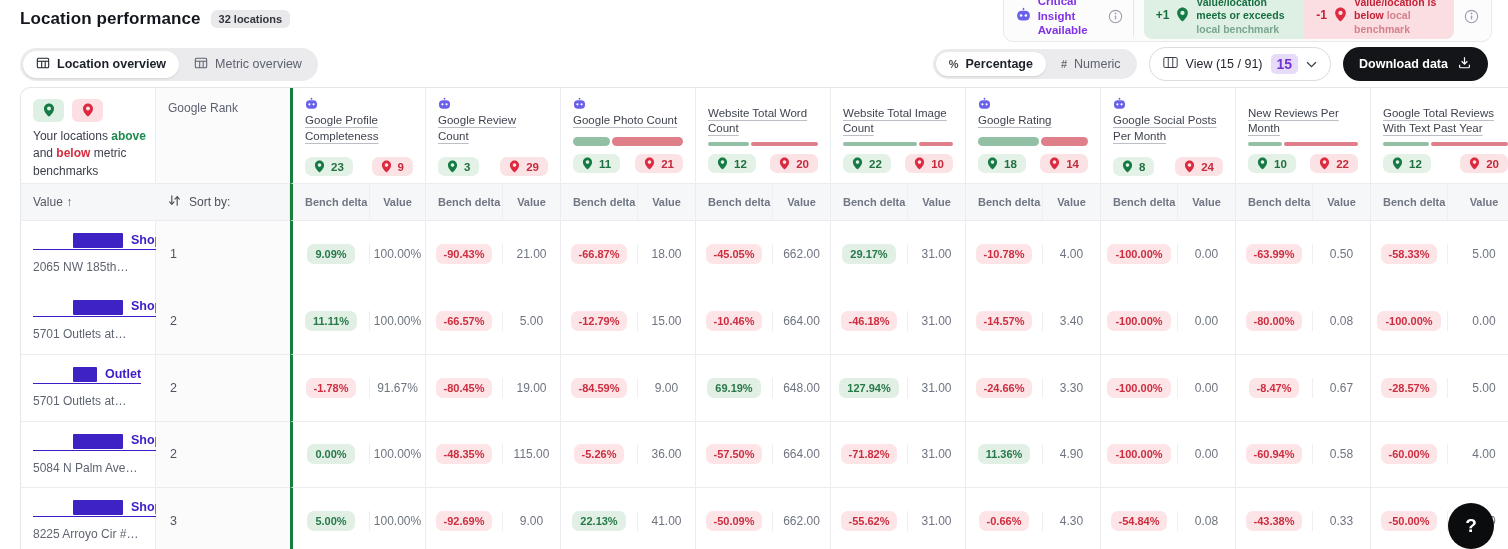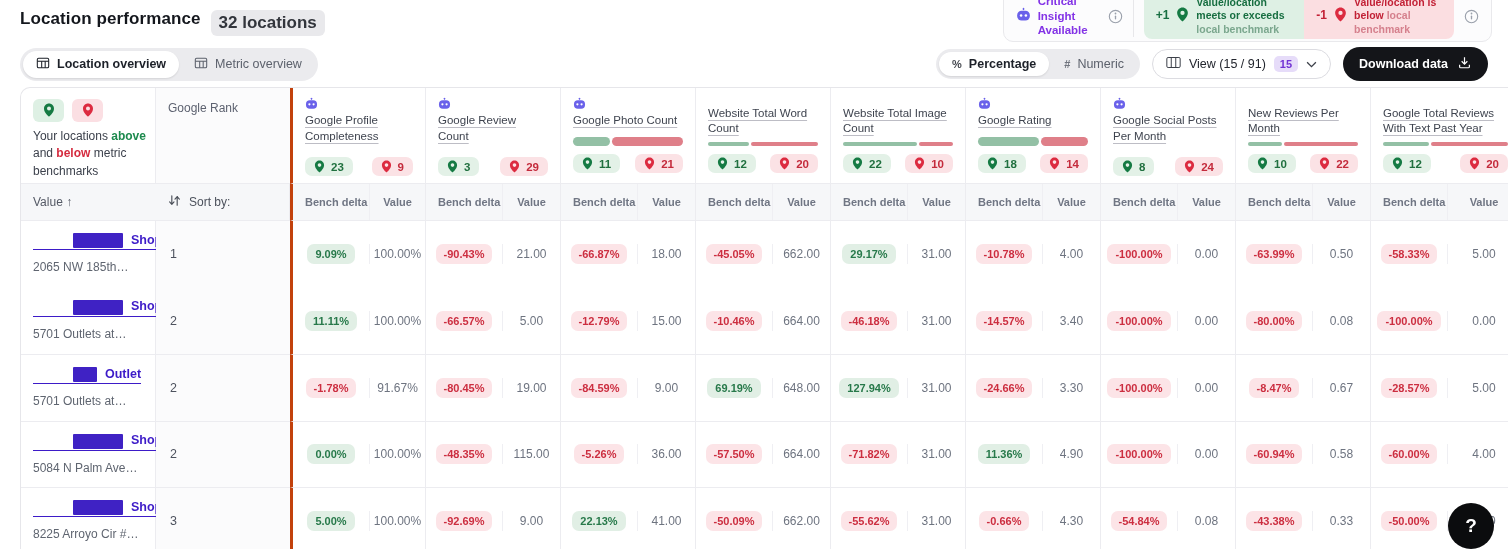--- a/index.html
+++ b/index.html
@@ -3,21 +3,21 @@
 <meta charset="utf-8">
 <style>
   * { margin:0; padding:0; box-sizing:border-box; }
   html,body { width:1508px; height:549px; overflow:hidden; background:#fff;
     font-family:"Liberation Sans", sans-serif; color:#23262d; }
   .page { position:relative; width:1508px; height:549px; padding:0 20px; }
 
   
   .header-row { position:relative; height:40px; padding-top:9px; display:flex; align-items:flex-start; gap:10px; }
   .page-title { font-size:17px; font-weight:700; color:#14171d; letter-spacing:.1px; }
-  .count-badge { background:#e9e9ec; border-radius:6px; padding:3px 8px; font-size:17px; font-weight:700; color:#32353c; margin-top:1px; }
+  .count-badge { background:#e9e9ec; border-radius:6px; padding:3px 8px; font-size:11px; font-weight:700; color:#32353c; margin-top:1px; }
 
   .insight-card { position:absolute; right:-4px; top:-16px; height:58px; background:#fcfcfd;
     border:1px solid #e9e9ec; border-radius:10px; display:flex; align-items:center; gap:10px; padding:10px 12px 4px 12px; }
   .insight-chip { display:flex; align-items:center; gap:7px; cursor:pointer; }
   .insight-text { color:#8333e6; font-weight:700; font-size:11.5px; line-height:1.3; width:60px; }
   .vdiv { width:1px; height:42px; background:#e7e7ea; }
   .legend-row { display:flex; height:46px; }
   .legend-box { display:flex; align-items:center; gap:7px; padding:0 12px; font-size:10.5px; line-height:1.3; }
   .legend-box.pos { background:#def0e4; border-radius:8px 0 0 8px; }
   .legend-box.neg { background:#fbdee1; border-radius:0 8px 8px 0; }
@@ -33,34 +33,34 @@
   
   .toolbar-row { margin-top:8px; display:flex; justify-content:space-between; align-items:center; height:32px; }
   .seg { background:#ebebee; border-radius:17px; padding:3px; display:flex; gap:2px; }
   .seg-item { display:flex; align-items:center; gap:7px; padding:5px 13px; border-radius:14px;
     font-size:12.5px; color:#5c616c; cursor:pointer; white-space:nowrap; }
   .seg-item.active { background:#fff; color:#1d2129; font-weight:700; box-shadow:0 1px 2px rgba(0,0,0,.10); }
   .seg-ic { font-size:11px; font-weight:700; color:inherit; opacity:.85; }
   .right-cluster { display:flex; align-items:center; gap:12px; }
   .view-btn { display:flex; align-items:center; gap:8px; background:#fff; border:1px solid #dcdce1;
     border-radius:17px; padding:6px 13px; font-size:12.5px; color:#23262e; cursor:pointer; font-family:inherit; }
-  .view-badge { background:#e6dcf9; color:#7233d4; font-weight:700; font-size:11px; padding:2px 6px; border-radius:5px; }
+  .view-badge { background:#e6dcf9; color:#7233d4; font-weight:700; font-size:14px; padding:2px 6px; border-radius:5px; }
   .download-btn { display:flex; align-items:center; gap:9px; background:#141519; color:#fff; border:none;
     border-radius:17px; padding:8px 16px; font-size:12.5px; font-weight:700; cursor:pointer; font-family:inherit; }
 
   
   .table-card { margin-top:7px; width:1501px; border:1px solid #e6e6ea; border-bottom:none;
     border-radius:10px 10px 0 0; background:#fff; }
   .grid { display:grid; grid-template-columns:135px 134px repeat(8,135px) 150px;
     grid-template-rows:95px 38px repeat(5,66.5px); }
   .c { min-width:0; }
   .loc-col { border-right:1px solid #ececf0; }
   .rank-col { background:#fbfbfc; }
   .metric-col { border-left:1px solid #ececf0; }
-  .metric-col.dark { border-left:3px solid #c2410c; }
+  .metric-col.dark { border-left:3px solid #15803d; }
   .sub { background:#f6f7f9; border-top:1px solid #ececf0; border-bottom:1px solid #ececf0; }
   .sep { border-top:1px solid #ececf0; }
 
   .head-left { padding:11px 12px; }
   .pin-badges { display:flex; gap:8px; }
   .pin-badge { width:31px; height:23px; border-radius:6px; display:flex; align-items:center; justify-content:center; }
   .pin-badge.g { background:#def0e4; }
   .pin-badge.r { background:#fbdfe3; }
   .head-left-text { margin-top:6px; font-size:12px; color:#3c414c; line-height:1.45; width:118px; }
   .head-left-text .above { color:#1d8a4e; font-weight:700; }

